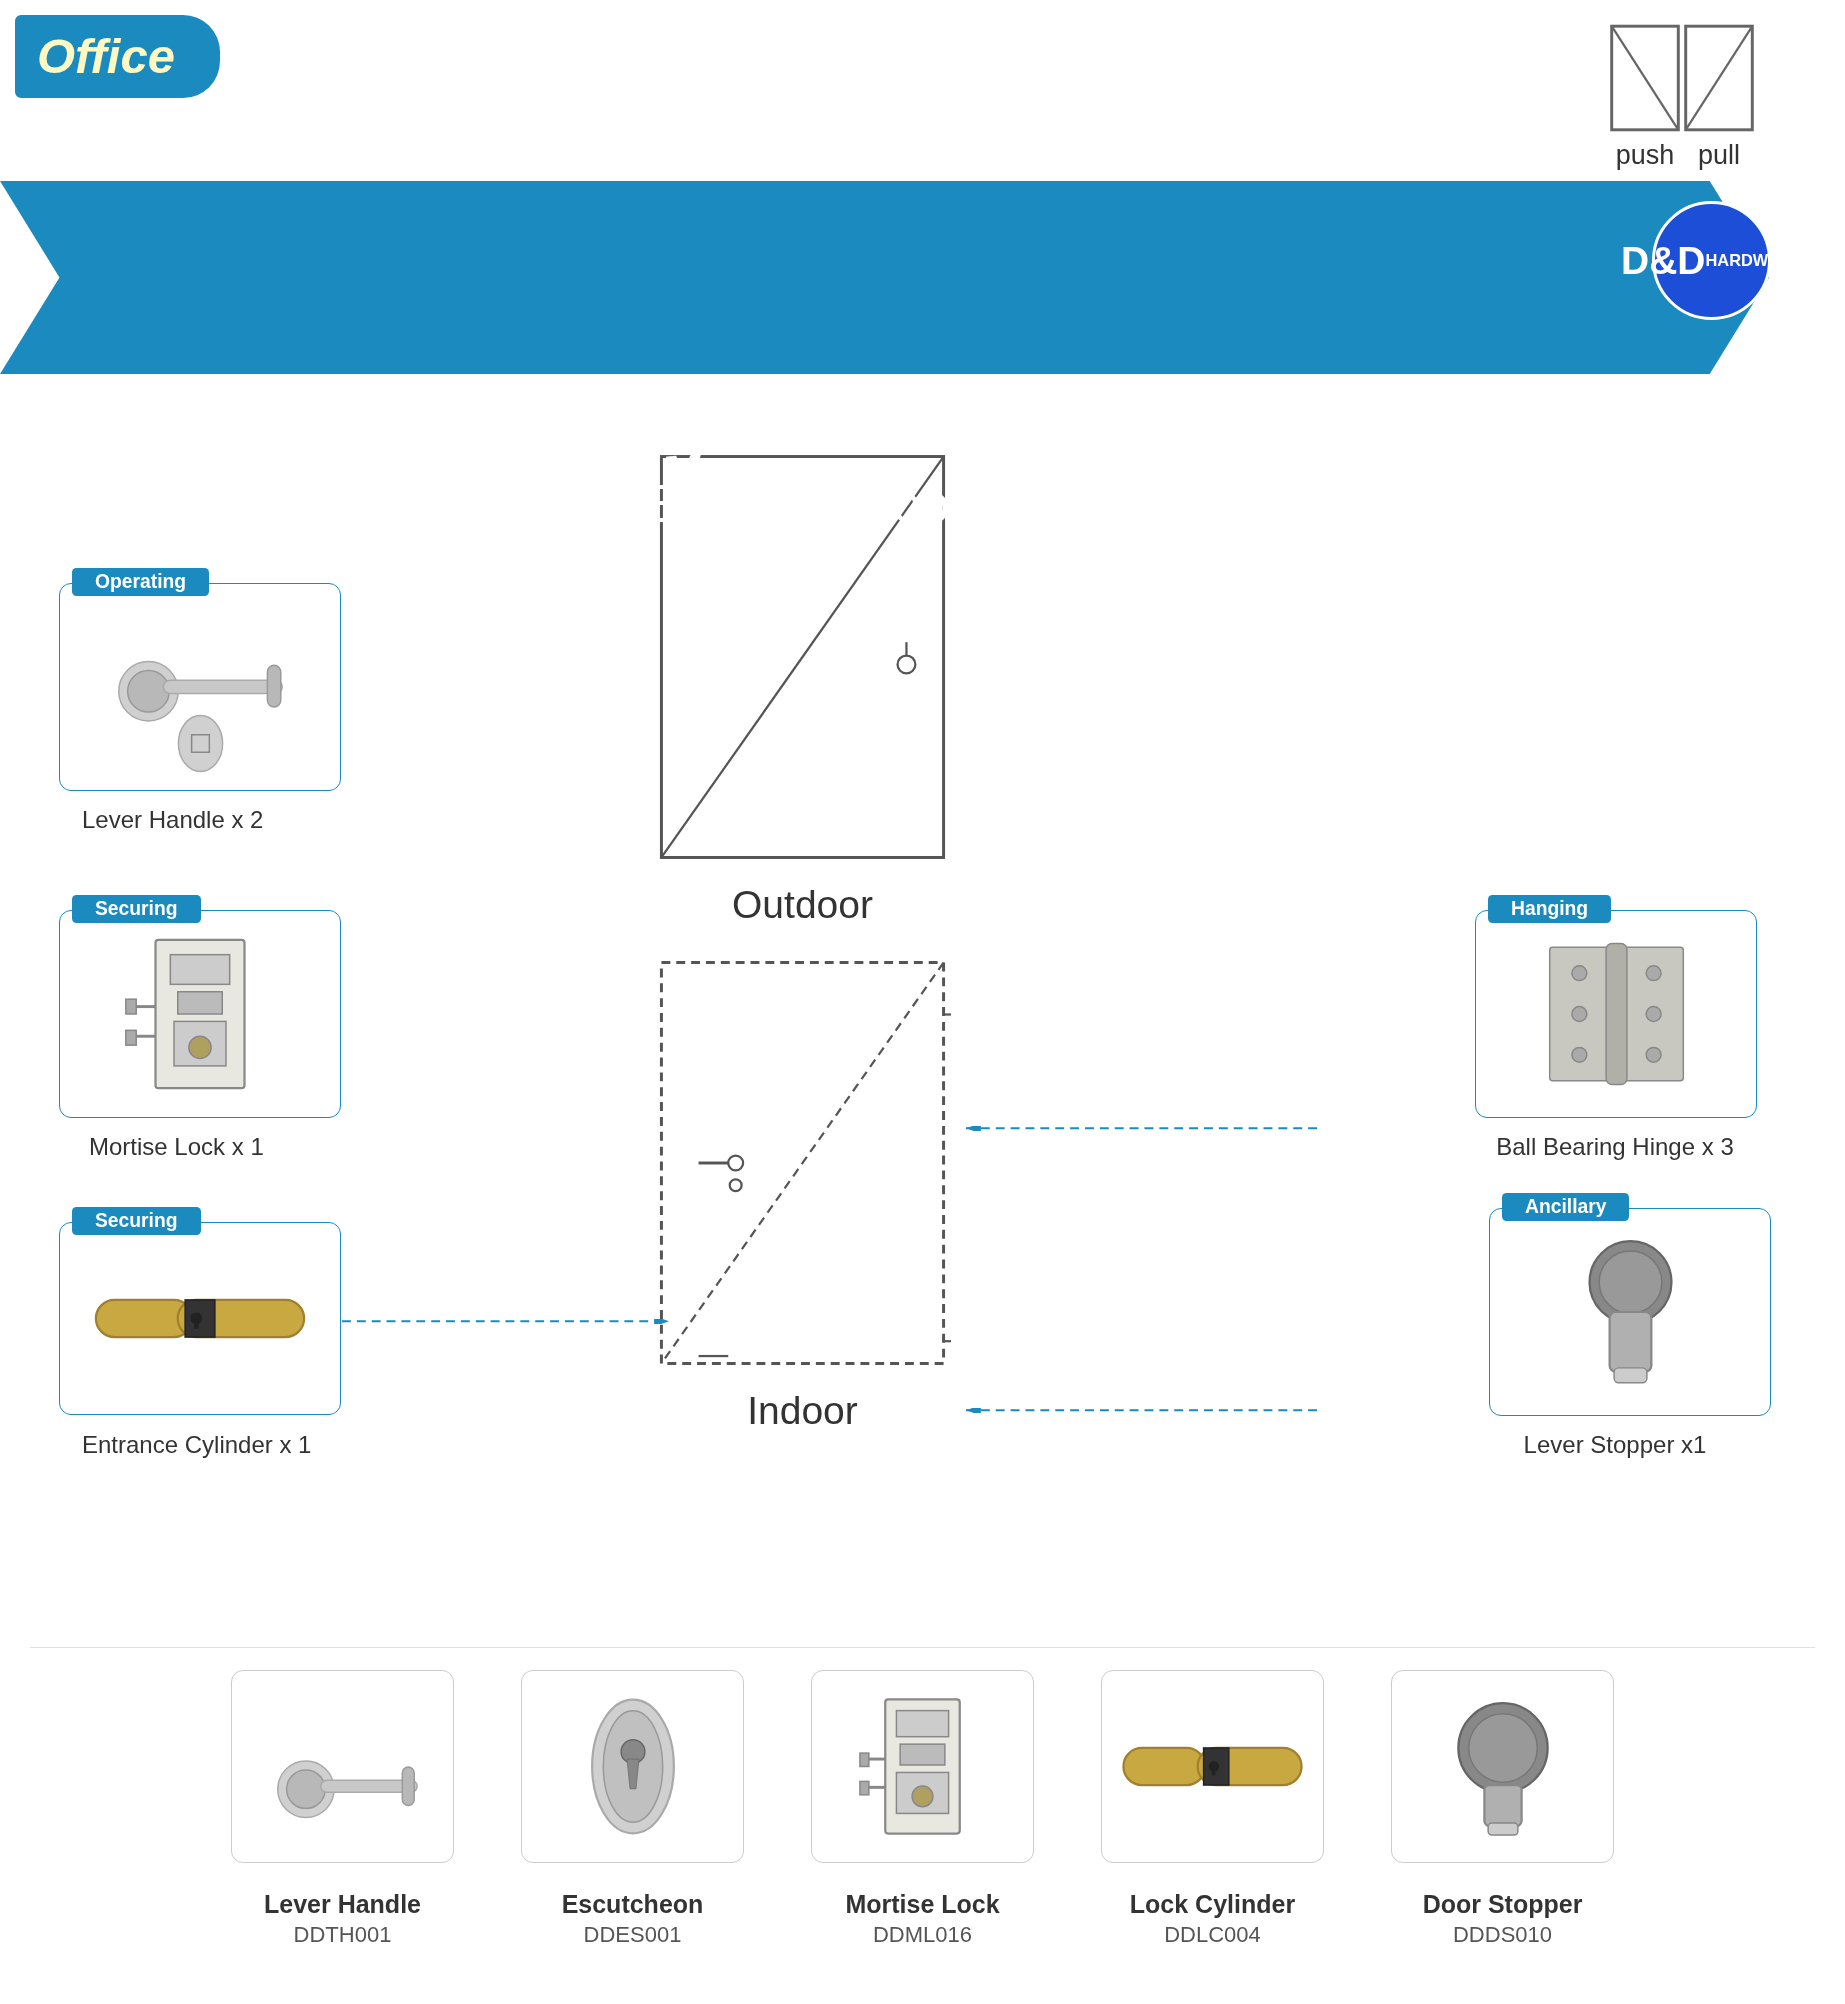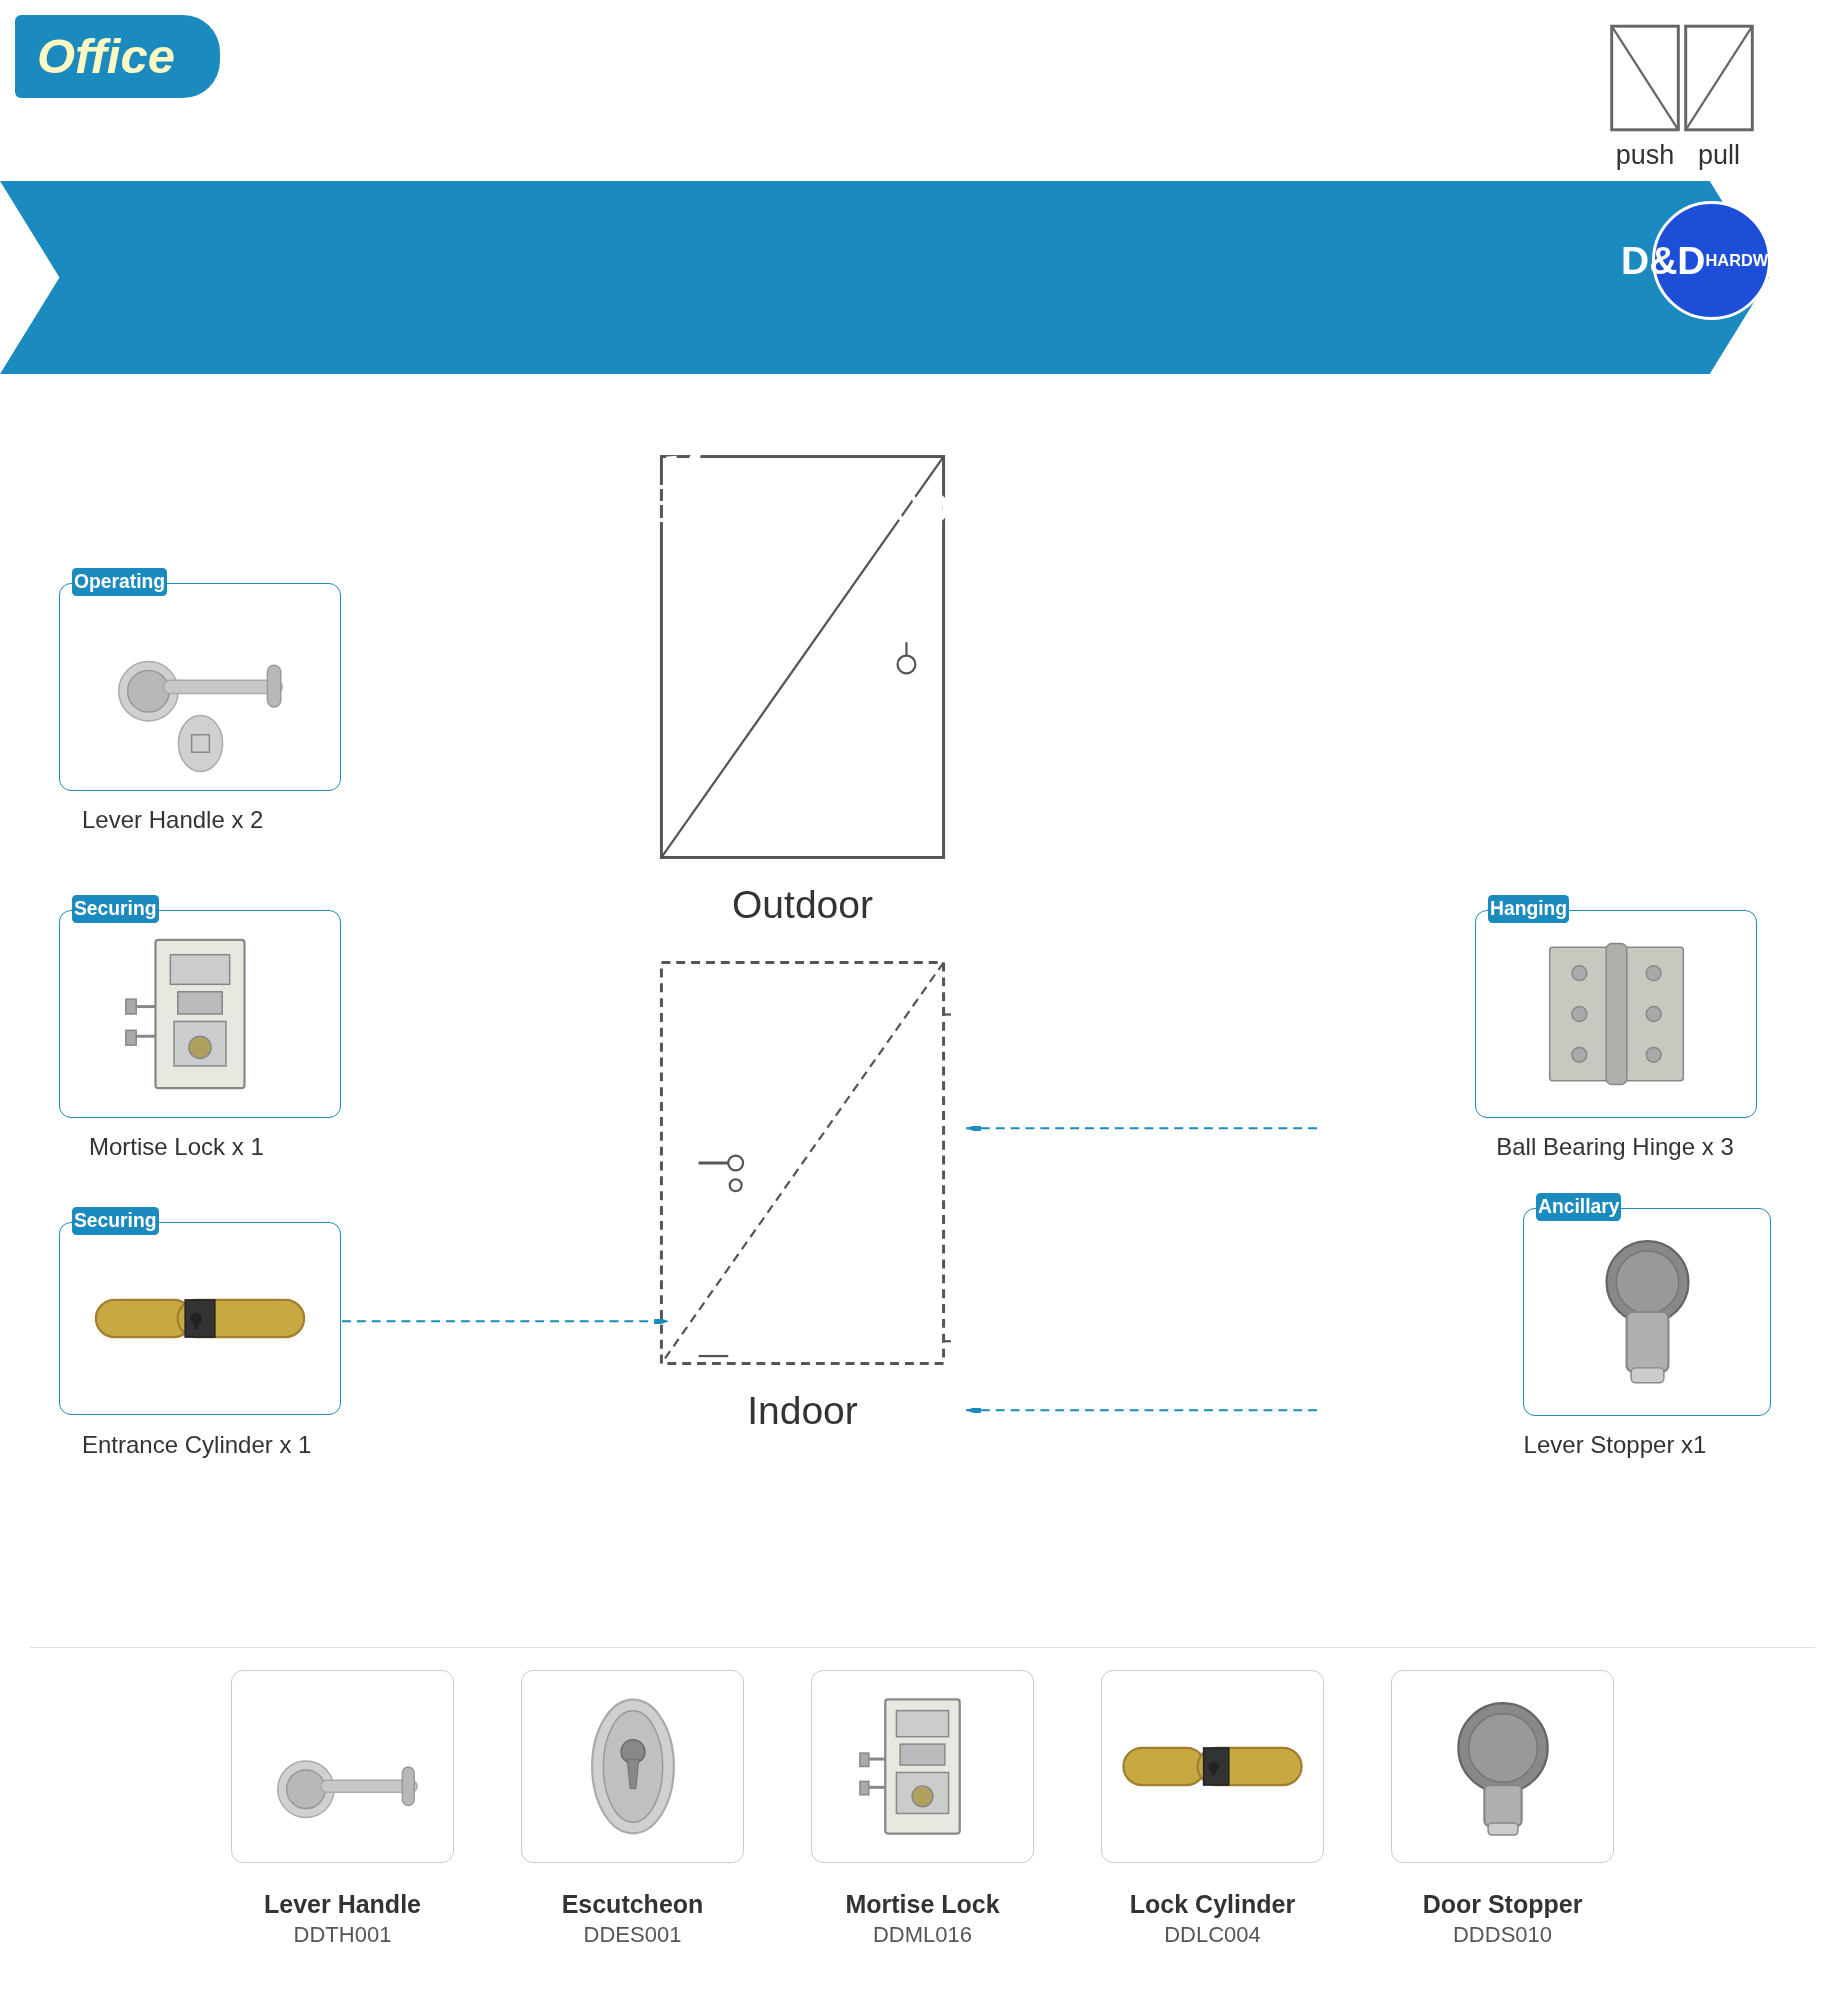--- a/index.html
+++ b/index.html
@@ -133,21 +133,21 @@
       align-items: center;
       justify-content: center;
     }
     .product-card-tag {
       position: absolute;
       top: -16.4px;
       left: 12px;
       background: #1a8abf;
       color: #ffffff;
       font-size: 19.3px;
-      padding: 3px 2px;
+      padding: 3px 23px;
       border-radius: 4.5px;
       font-weight: 600;
     }
     .bottom-product-item {
       display: flex;
       flex-direction: column;
       align-items: center;
       width: 245px;
     }
     .bottom-product-box {
@@ -318,21 +318,21 @@
       <circle cx="180" cy="165" r="10" fill="#aaa" stroke="#888" stroke-width="2"></circle>
     </svg>
   </div>
   <div style="position:absolute;top:758px;right:89px;font-size:24px;color:#333;text-align:center;width:282px;">Ball Bearing Hinge x 3</div>
 
   <svg style="position:absolute;top:751px;left:966px;pointer-events:none;" width="357" height="4.5" viewBox="0 0 480 6">
     <line x1="0" y1="3" x2="480" y2="3" stroke="#1a8abf" stroke-width="3" stroke-dasharray="12,8"></line>
     <polygon points="0,3 20,10 20,-4" fill="#1a8abf"></polygon>
   </svg>
 
-  <div style="position:absolute;top:833px;right:74px;width:248px;height:208px;" class="product-card">
+  <div style="position:absolute;top:833px;right:74px;width:282px;height:208px;" class="product-card">
     <span class="product-card-tag">Ancillary</span>
     <svg width="149" height="164" viewBox="0 0 200 220">
 
       <circle cx="100" cy="70" r="55" fill="#888" stroke="#666" stroke-width="3"></circle>
       <circle cx="100" cy="70" r="42" fill="#999" stroke="#777" stroke-width="2"></circle>
 
       <rect x="72" y="110" width="56" height="80" fill="#b0b0b0" stroke="#888" stroke-width="3" rx="8"></rect>
       <rect x="78" y="185" width="44" height="20" fill="#ccc" stroke="#888" stroke-width="2" rx="6"></rect>
     </svg>
   </div>

